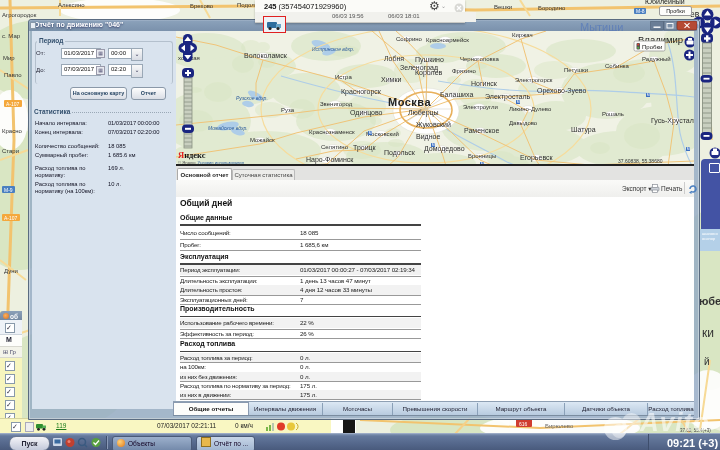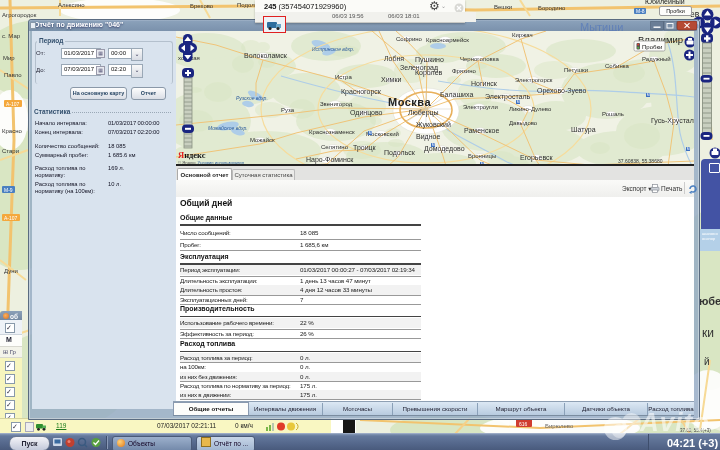--- a/index.html
+++ b/index.html
@@ -612,19 +612,19 @@
       <line x1="31.5" y1="7.5" x2="34" y2="10" stroke="#3a5a80" stroke-width="1.5"></line>
   <circle cx="43" cy="5.5" r="4.5" fill="#58a040"></circle>
       <path d="M40.5,5.5 l2,2 3.5,-4" stroke="#fff" stroke-width="1.2" fill="none"></path>
  </svg>
  <div class="abs" style="left:106px;top:2px;height:13px;border-left:1px solid #3e4e6c;border-right:1px solid #8a9ab8"></div>
  <div class="abs" style="left:112px;top:1.5px;width:78px;height:14px;border-radius:3px;background:linear-gradient(#9cb0cc,#7187a8);border:1px solid #4a5a78;font-size:6.5px;color:#102;line-height:14px">
    <span style="display:inline-block;width:8px;height:8px;border-radius:4px;background:radial-gradient(circle at 35% 35%,#ffd27a,#e07818);margin:0 3px 0 4px;vertical-align:-1.5px"></span>Объекты</div>
  <div class="abs" style="left:196px;top:1.5px;width:57px;height:14px;border-radius:3px;background:linear-gradient(#c8d6e8,#9fb4cf);border:1px solid #4a5a78;font-size:6.5px;color:#102;line-height:14px">
    <span style="display:inline-block;width:8px;height:8px;background:#e8b84c;border:1px solid #907020;margin:0 3px 0 4px;vertical-align:-1.5px"></span>Отчёт по ...</div>
  <div class="abs" style="left:648px;top:0;width:72px;height:17px;background:linear-gradient(#6a7fa2,#4c5d80);border-left:1px solid #3e4e6c"></div>
- <div class="abs" style="left:667px;top:3px;font-size:11px;color:#fff;font-weight:bold;letter-spacing:0px">04:21 (+3)</div>
+ <div class="abs" style="left:667px;top:3px;font-size:11px;color:#fff;font-weight:bold;letter-spacing:0px">09:21 (+3)</div>
 </div>
 
 <div class="abs" style="left:604px;top:417px;width:23px;height:23px;border-radius:50%;background:rgba(255,255,255,0.5)"></div>
 <div class="abs" style="left:622px;top:413px;width:19px;height:19px;border-radius:50%;background:rgba(255,255,255,0.45)"></div>
 <div class="abs" style="left:612px;top:424px;width:14px;height:14px;border-radius:50%;background:rgba(255,255,255,0.4)"></div>
 <div class="abs" style="left:640px;top:407px;font-size:26px;font-weight:bold;font-style:italic;color:rgba(255,255,255,0.55);letter-spacing:1px;font-family:'Liberation Sans',sans-serif">Avito</div>
 
 </body></html>

